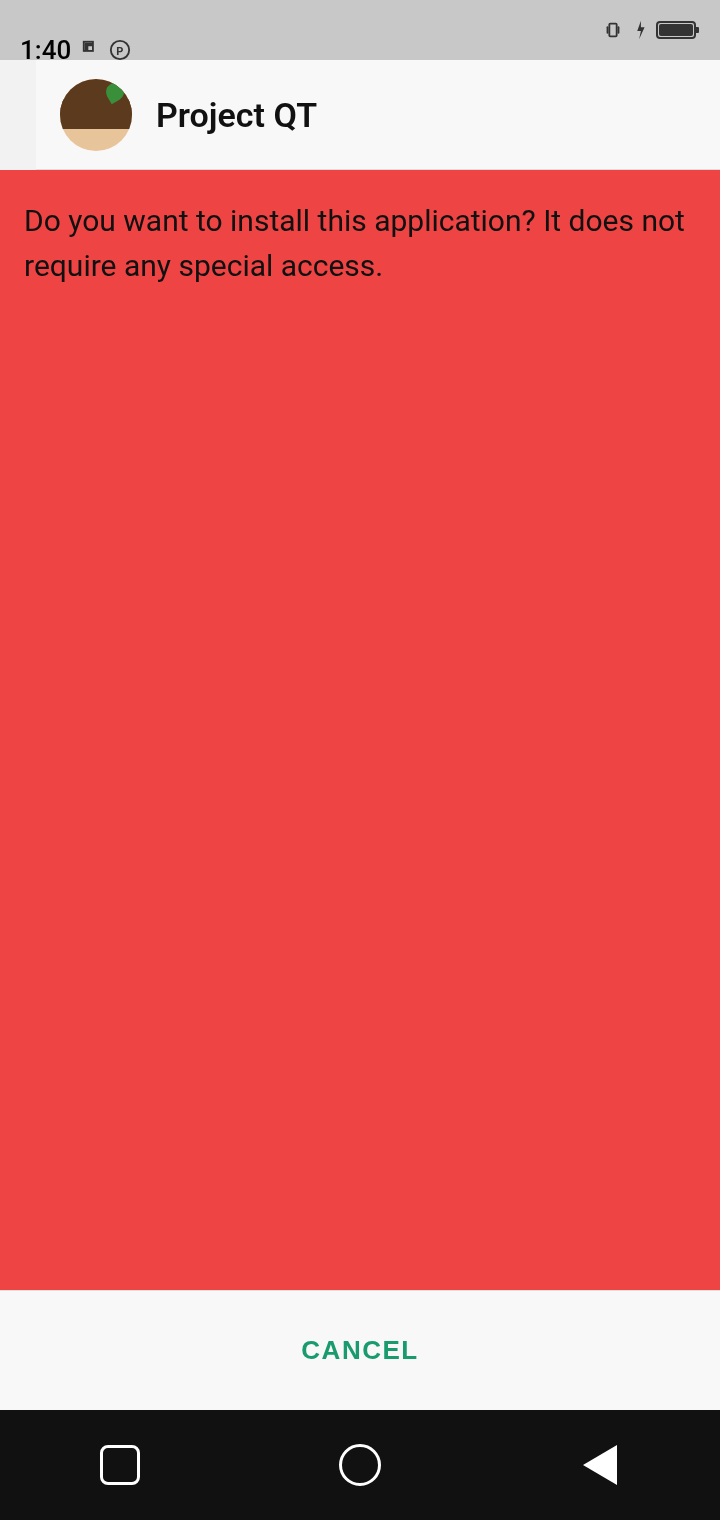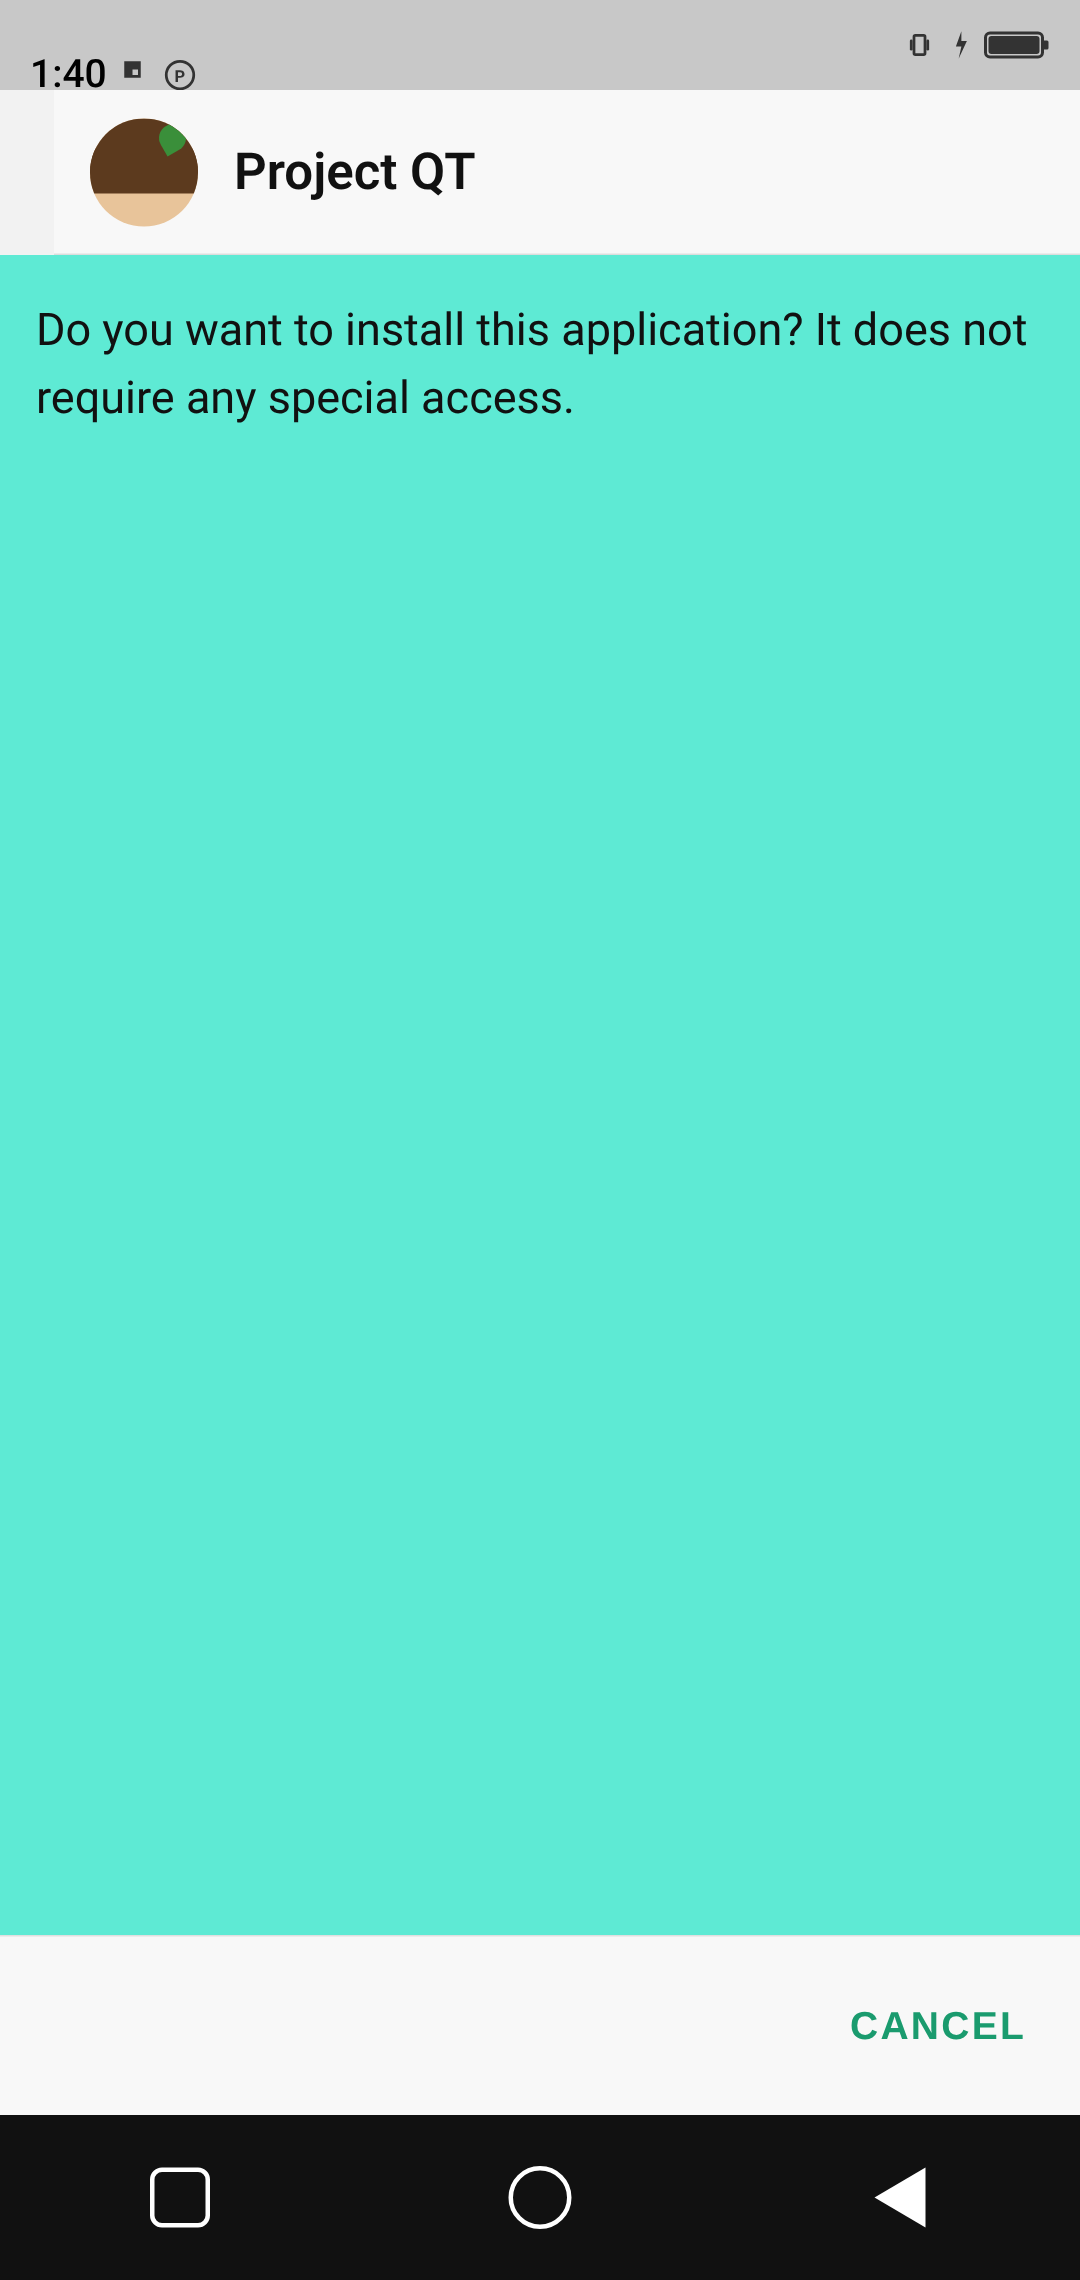--- a/index.html
+++ b/index.html
@@ -71,42 +71,42 @@
 
     .app-title {
       font-size: 34px;
       font-weight: 600;
       color: #111;
     }
 
     
     .main-content {
       flex: 1;
-      background: #5eead4;
+      background: #ef4444;
       padding: 28px 24px 0 24px;
       display: flex;
       flex-direction: column;
       position: relative;
     }
 
     .install-prompt {
       font-size: 30px;
       color: #111;
       line-height: 1.5;
       font-weight: 400;
     }
 
     
     .action-bar {
       width: 100%;
       height: 120px;
       background: #f8f8f8;
       display: flex;
       align-items: center;
-      justify-content: flex-end;
+      justify-content: center;
       padding: 0 28px;
       gap: 36px;
       flex-shrink: 0;
       border-top: 1px solid #e0e0e0;
     }
 
     .action-btn {
       font-size: 26px;
       font-weight: 700;
       letter-spacing: 1.5px;

